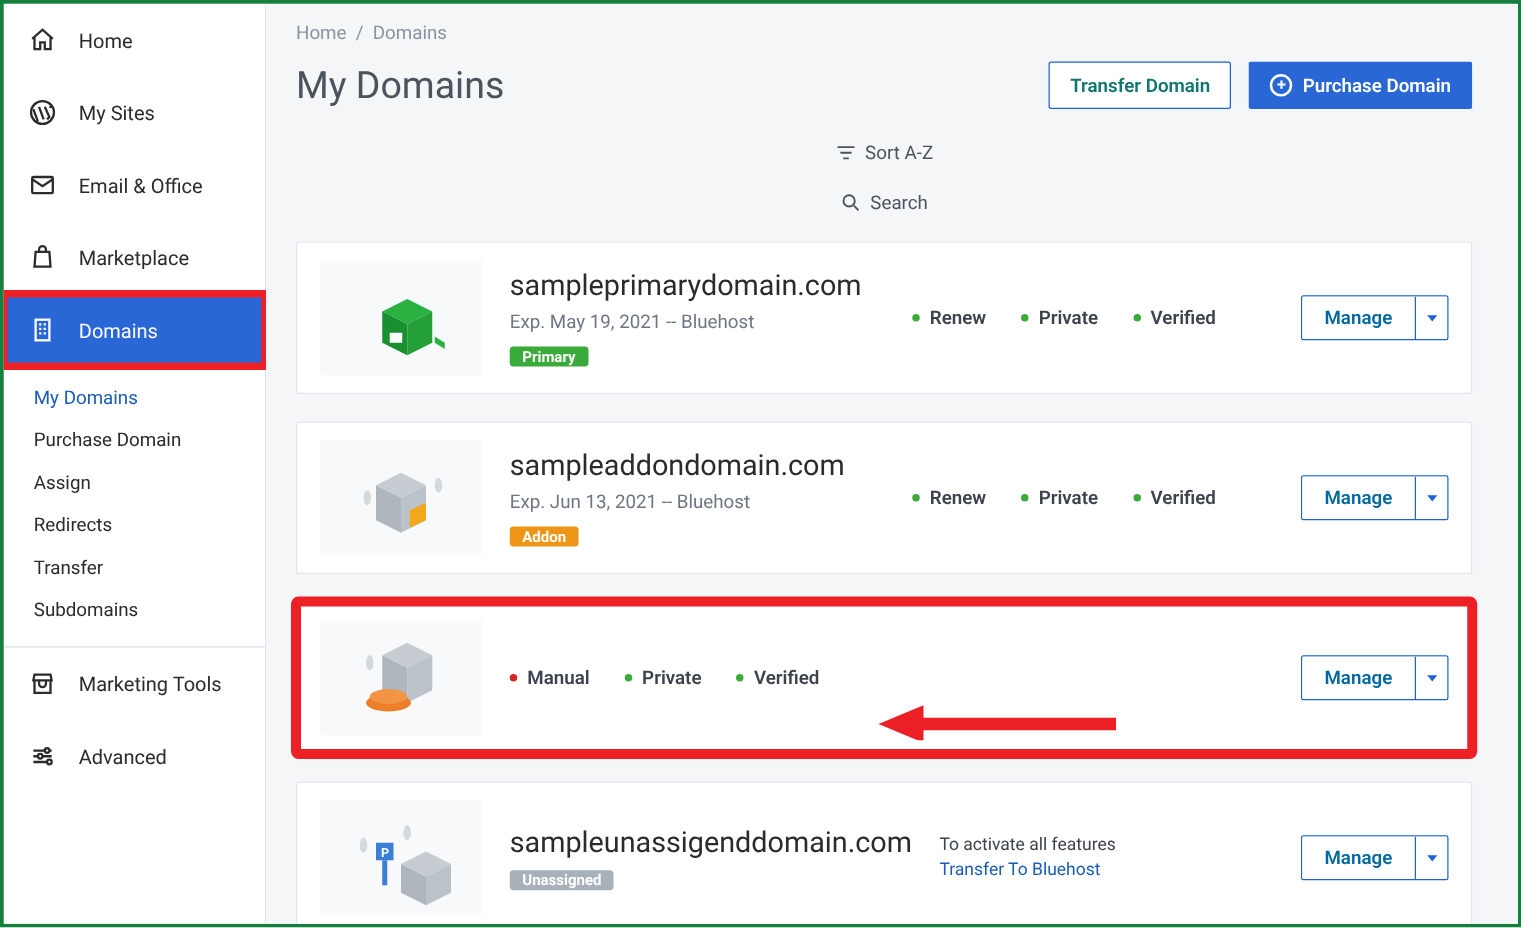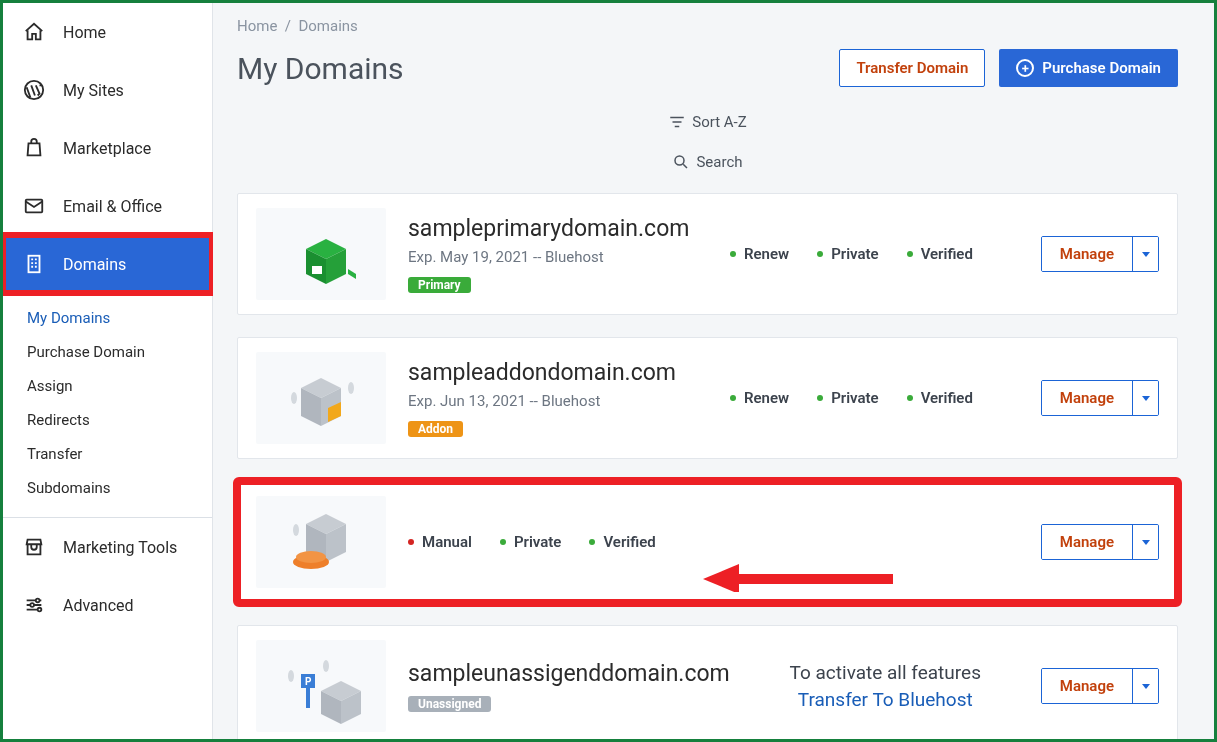--- a/index.html
+++ b/index.html
@@ -17,21 +17,21 @@
   .divider { height:1px; background:#dbe0e6; margin: 0 0; }
   .red-box { outline: 6px solid #ed2025; outline-offset:-3px; }
   
   .main { flex:1; background:#f4f6f8; padding: 10px 36px 20px 24px; overflow-y:auto; }
   .breadcrumb { color:#8a94a1; font-size:15px; padding: 4px 0 14px 0;}
   .breadcrumb a { color:#8a94a1; text-decoration:none; cursor:pointer;}
   .header-row { display:flex; align-items:center; justify-content:space-between; margin-bottom: 22px;}
   .page-title { font-size: 30px; color:#4b535d; font-weight:400;}
   .header-actions { display:flex; gap:14px;}
   .btn { display:inline-flex; align-items:center; gap:8px; font-size:15px; font-weight:600; padding:9px 16px; border-radius:2px; cursor:pointer; border:1px solid transparent;}
-  .btn-outline { background:#fff; color:#c2410c; border-color:#1b64d6;}
+  .btn-outline { background:#fff; color:#0f766e; border-color:#1b64d6;}
   .btn-primary { background:#2967d6; color:#fff;}
   .circ-plus { width:18px; height:18px; border:2px solid #fff; border-radius:50%; display:inline-flex; align-items:center; justify-content:center; font-size:13px; line-height:1;}
   
   .toolbar { display:flex; align-items:center; gap:22px; color:#4b535d; font-size:15px; padding:4px 0 22px 0;flex-direction:column;}
   .toolbar .tool { display:flex; align-items:center; gap:6px; cursor:pointer;}
   .toolbar svg { width:18px; height:18px;}
   
   .card { background:#fff; border:1px solid #e2e6eb; border-radius:2px; padding:14px 18px; margin-bottom:22px; display:flex; align-items:center; gap:22px; min-height:122px;}
   .thumb { width:130px; height:92px; background:#f7f9fb; border-radius:2px; display:flex; align-items:center; justify-content:center; flex-shrink:0;}
   .thumb svg { width:110px; height:80px; }
@@ -41,24 +41,24 @@
   .badge { display:inline-block; padding:1px 10px; border-radius:3px; font-size:12px; font-weight:700; color:#fff;}
   .badge-green { background:#3aab3a;}
   .badge-orange { background:#ee9416;}
   .badge-red { background:#d42522;}
   .badge-grey { background:#a8b0b9;}
   .statuses { display:flex; gap:28px; flex:1;}
   .stat { display:flex; align-items:center; gap:8px; font-size:15px; color:#3c434d; font-weight:600;}
   .dot { width:6px; height:6px; border-radius:50%; display:inline-block;}
   .green { background:#3aab3a;}
   .red { background:#d42522;}
-  .activate-col { flex:1; font-size:19px; color:#3c434d;text-align:center;}
+  .activate-col { flex:1; font-size:14px; color:#3c434d;}
   .activate-col .link { color:#195db7; cursor:pointer; margin-top:4px; display:inline-block;}
   .manage-group { display:flex; border:1px solid #1b64d6; border-radius:2px; overflow:hidden; flex-shrink:0;}
-  .manage-btn { padding:8px 18px; color:#c2410c; font-weight:600; font-size:15px; background:#fff; cursor:pointer;}
+  .manage-btn { padding:8px 18px; color:#0369a1; font-weight:600; font-size:15px; background:#fff; cursor:pointer;}
   .caret-btn { width:26px; display:flex; align-items:center; justify-content:center; border-left:1px solid #1b64d6; background:#fff; cursor:pointer;}
   .caret-down { width:0; height:0; border-left:4px solid transparent; border-right:4px solid transparent; border-top:5px solid #1b64d6;}
   .highlighted { outline: 8px solid #ed2025; outline-offset:-4px;}
   .arrow-svg { position:absolute; left:465px; bottom:10px;}
   .card.rel { position:relative; }
 </style>
 </head>
 <body>
 
 <div class="app">
@@ -78,34 +78,34 @@
         <svg viewBox="0 0 24 24" fill="none" stroke="currentColor" stroke-width="2">
             <circle cx="12" cy="12" r="10"></circle>
             <path d="M4 9l4 11M9 7l4 11M14 7l4 9-2 2M18 7h3"></path>
           </svg>
       </span>
       <span>My Sites</span>
     </div>
     <div class="nav-item">
       <span class="nav-icon">
         <svg viewBox="0 0 24 24" fill="none" stroke="currentColor" stroke-width="2">
+            <rect x="3" y="5" width="18" height="14" rx="1"></rect>
+            <path d="M3 7l9 6 9-6"></path>
+          </svg>
+      </span>
+      <span>Email &amp; Office</span>
+    </div>
+    <div class="nav-item">
+      <span class="nav-icon">
+        <svg viewBox="0 0 24 24" fill="none" stroke="currentColor" stroke-width="2">
             <path d="M6 7h12l1 13H5L6 7z"></path>
             <path d="M9 7V5a3 3 0 016 0v2"></path>
           </svg>
       </span>
       <span>Marketplace</span>
-    </div>
-    <div class="nav-item">
-      <span class="nav-icon">
-        <svg viewBox="0 0 24 24" fill="none" stroke="currentColor" stroke-width="2">
-            <rect x="3" y="5" width="18" height="14" rx="1"></rect>
-            <path d="M3 7l9 6 9-6"></path>
-          </svg>
-      </span>
-      <span>Email &amp; Office</span>
     </div>
     <div class="nav-item active red-box">
       <span class="nav-icon">
         <svg viewBox="0 0 24 24" fill="none" stroke="#fff" stroke-width="2">
             <rect x="6" y="3" width="12" height="18"></rect>
             <path d="M9 7h2M13 7h2M9 11h2M13 11h2M9 15h2M13 15h2"></path>
           </svg>
       </span>
       <span>Domains</span>
     </div>

